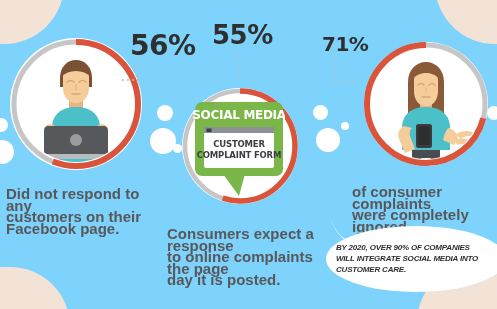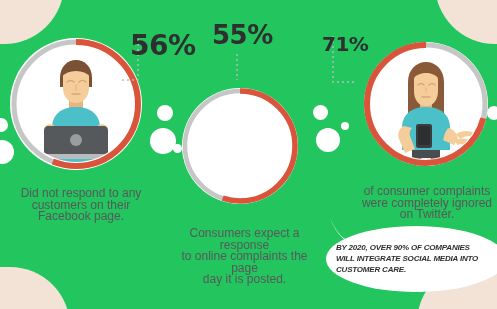--- a/index.html
+++ b/index.html
@@ -2,21 +2,21 @@
 <html><head>
 <meta charset="utf-8">
 <style>
   html,body{margin:0;padding:0;}
   body{
     width:497px;height:309px;overflow:hidden;
     background:#f8efe7;
     font-family:"Liberation Sans", sans-serif;
     position:relative;
   }
-  #stage{position:absolute;left:0;top:0;width:497px;height:309px;overflow:hidden;background:#22c55e;}
+  #stage{position:absolute;left:0;top:0;width:497px;height:309px;overflow:hidden;background:#7dd3fc;}
 
   
   .deco{position:absolute;border-radius:50%;background:#ffffff;}
 
   .corner-tl{position:absolute;left:-26px;top:-30px;width:90px;height:74px;background:#f3e3d6;border-radius:0 0 60px 0;}
   .corner-bl{position:absolute;left:-40px;bottom:-34px;width:110px;height:76px;background:#f3e3d6;border-radius:0 60px 0 0;}
   .corner-br{position:absolute;right:-30px;bottom:-40px;width:110px;height:86px;background:#f3e3d6;border-radius:60px 0 0 0;}
   .corner-tr{position:absolute;right:-34px;top:-36px;width:96px;height:80px;background:#f3e3d6;border-radius:0 0 0 60px;}
 
   
@@ -30,26 +30,27 @@
     color:#2f2f2f;
     font-weight:bold;
     font-family:"DejaVu Sans", sans-serif;
     letter-spacing:-0.5px;
     line-height:1;
     white-space:nowrap;
   }
 
   .caption{
     position:absolute;
-    text-align:center;
+    text-align:left;
     color:#58585a;
-    font-size:12px;
+    font-size:15px;
     line-height:11.5px;
     font-family:"Liberation Sans", sans-serif;
     white-space:pre-line;
+    font-weight:bold;
   }
 
   
   .card{position:absolute;}
 
   .quote-oval{
     position:absolute;
     background:#ffffff;
     border-radius:50%;
   }
@@ -152,20 +153,32 @@
 
   <div class="unit" style="left:172px;top:78px;width:145px;height:140px;">
     <div class="disc-white" style="left:10px;top:10px;width:116px;height:116px;"></div>
     <div class="donut" style="left:4px;top:4px;">
       <svg width="128" height="128" viewBox="0 0 128 128" aria-hidden="true">
         <circle cx="64" cy="64" r="55" fill="none" stroke="#c6c6c6" stroke-width="4.5"></circle>
         <circle cx="64" cy="64" r="55" fill="none" stroke="#d9543a" stroke-width="5.5" stroke-dasharray="190.1 155.5" stroke-dashoffset="0" transform="rotate(-90 64 64)"></circle>
       </svg>
     </div>
 
+    <div class="card" style="left:21px;top:22px;">
+      <svg width="92" height="98" viewBox="0 0 92 98" aria-hidden="true">
+        <rect x="2" y="2" width="88" height="74" rx="7" fill="#7ab648"></rect>
+        <path d="M30 74 h22 l-6 22 z" fill="#7ab648"></path>
+        <rect x="11" y="27" width="70" height="41" rx="2" fill="#ffffff"></rect>
+        <rect x="11" y="27" width="70" height="6" fill="#8d9094"></rect>
+        <rect x="13.5" y="28.5" width="5" height="3.5" fill="#3b3d40"></rect>
+        <text x="46" y="19" text-anchor="middle" font-family="DejaVu Sans, sans-serif" font-size="12" font-weight="bold" fill="#ffffff" letter-spacing="-0.3">SOCIAL MEDIA</text>
+        <text x="46" y="47" text-anchor="middle" font-family="DejaVu Sans, sans-serif" font-size="8.5" font-weight="bold" fill="#3b3d40" letter-spacing="-0.2">CUSTOMER</text>
+        <text x="46" y="58" text-anchor="middle" font-family="DejaVu Sans, sans-serif" font-size="8.5" font-weight="bold" fill="#3b3d40" letter-spacing="-0.2">COMPLAINT FORM</text>
+      </svg>
+    </div>
 
     <svg class="leader" style="left:62px;top:-24px;" width="6" height="28">
       <path d="M3 0 L3 26" fill="none" stroke="#b9bcbf" stroke-width="1.4" stroke-dasharray="2 3"></path>
     </svg>
 
     <div class="pct" style="left:40px;top:-56px;font-size:26px;text-align:right;">55%</div>
   </div>
 
   <div class="caption" style="left:167px;top:228px;width:155px;">Consumers expect a response
 to online complaints the page

